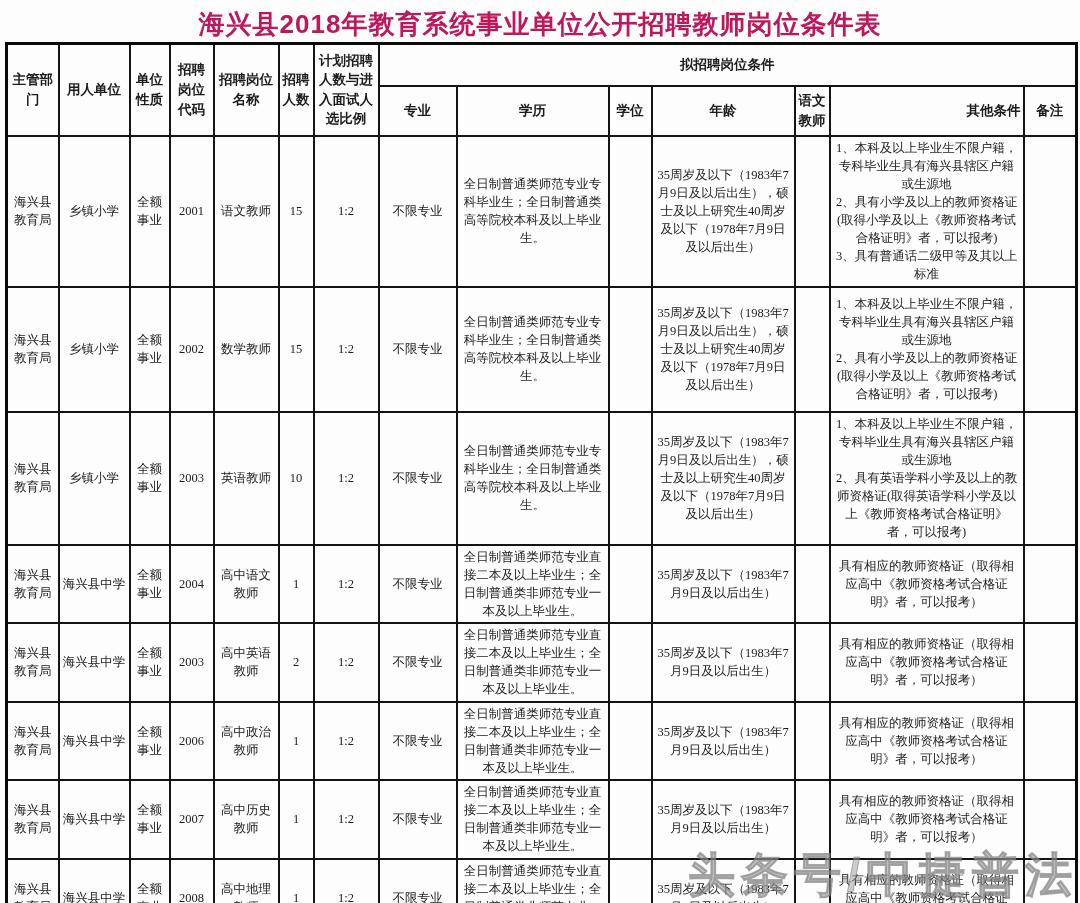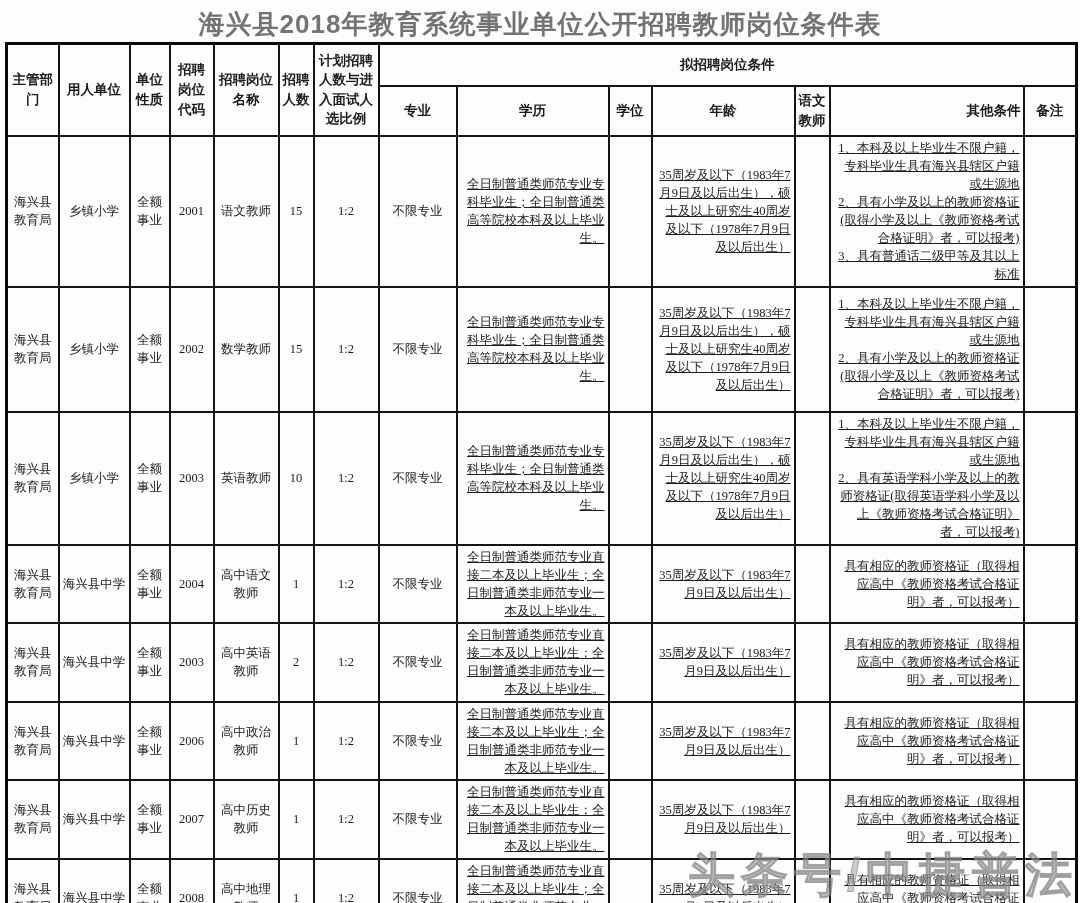--- a/index.html
+++ b/index.html
@@ -13,21 +13,21 @@
   }
   .page-title{
     margin:0;
     padding:7px 0 6px 0;
     height:29px;
     text-align:center;
     font-family:"Liberation Sans","DejaVu Sans",sans-serif;
     font-weight:bold;
     font-size:26px;
     letter-spacing:1px;
-    color:#737373;
+    color:#be185d;
   }
   table.recruit{
     position:absolute;
     left:5px; top:42px;
     width:1070px;
     border-collapse:collapse;
     table-layout:fixed;
     border:3px solid #0a0a0a;
     background:#fdfdfd;
   }
@@ -42,21 +42,21 @@
   }
   table.recruit thead th{
     font-weight:600;
     font-size:13.5px;
     text-align:center;
     padding:2px 2px;
   }
   thead tr.band-row{height:42px;}
   thead tr.sub-row{height:50px;}
   td.c{text-align:center;}
-  td.l{text-align:right;padding:2px 6px;white-space:pre-line;text-decoration:underline;}
+  td.l{text-align:center;padding:2px 6px;white-space:pre-line;}
   tbody tr:nth-child(1){height:145px;}
   tbody tr:nth-child(2){height:125px;}
   tbody tr:nth-child(3){height:133px;}
   tbody tr:nth-child(4){height:70px;}
   tbody tr:nth-child(5){height:72px;}
   tbody tr:nth-child(6){height:70px;}
   tbody tr:nth-child(7){height:70px;}
   tbody tr:nth-child(8){height:73px;}
   .watermark{
     position:absolute;

